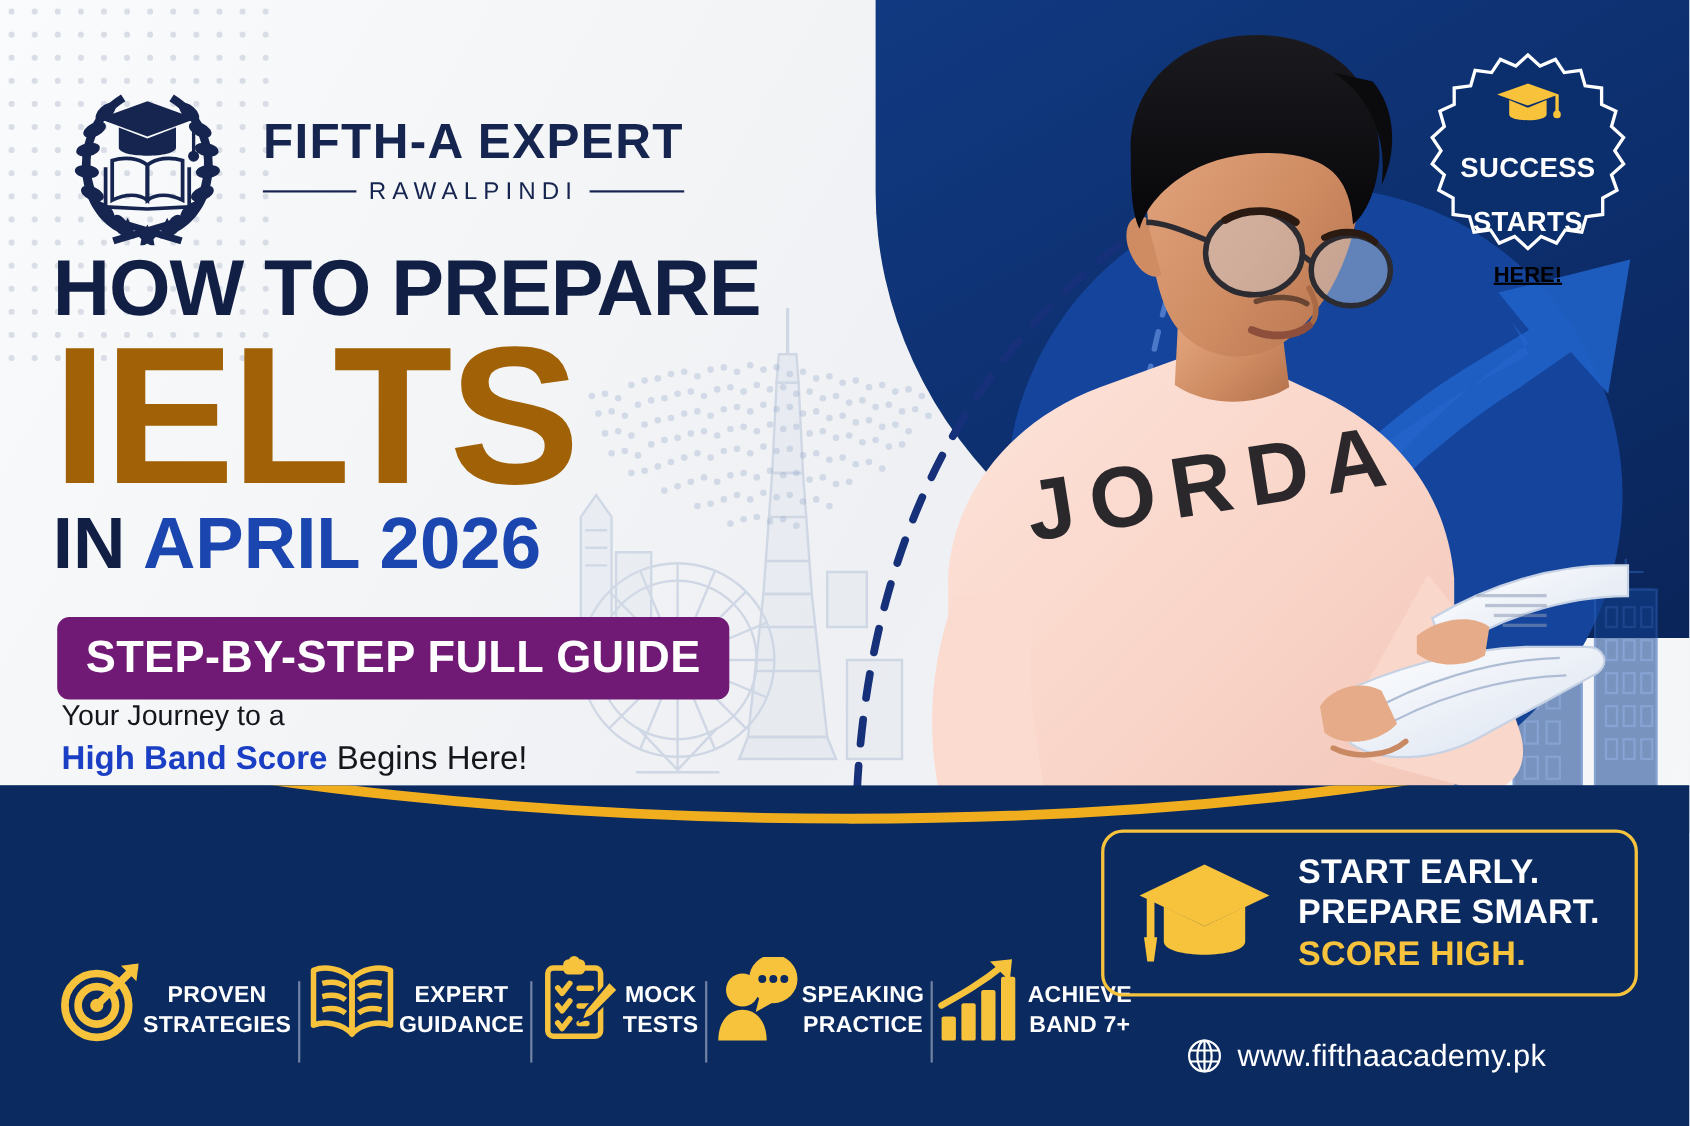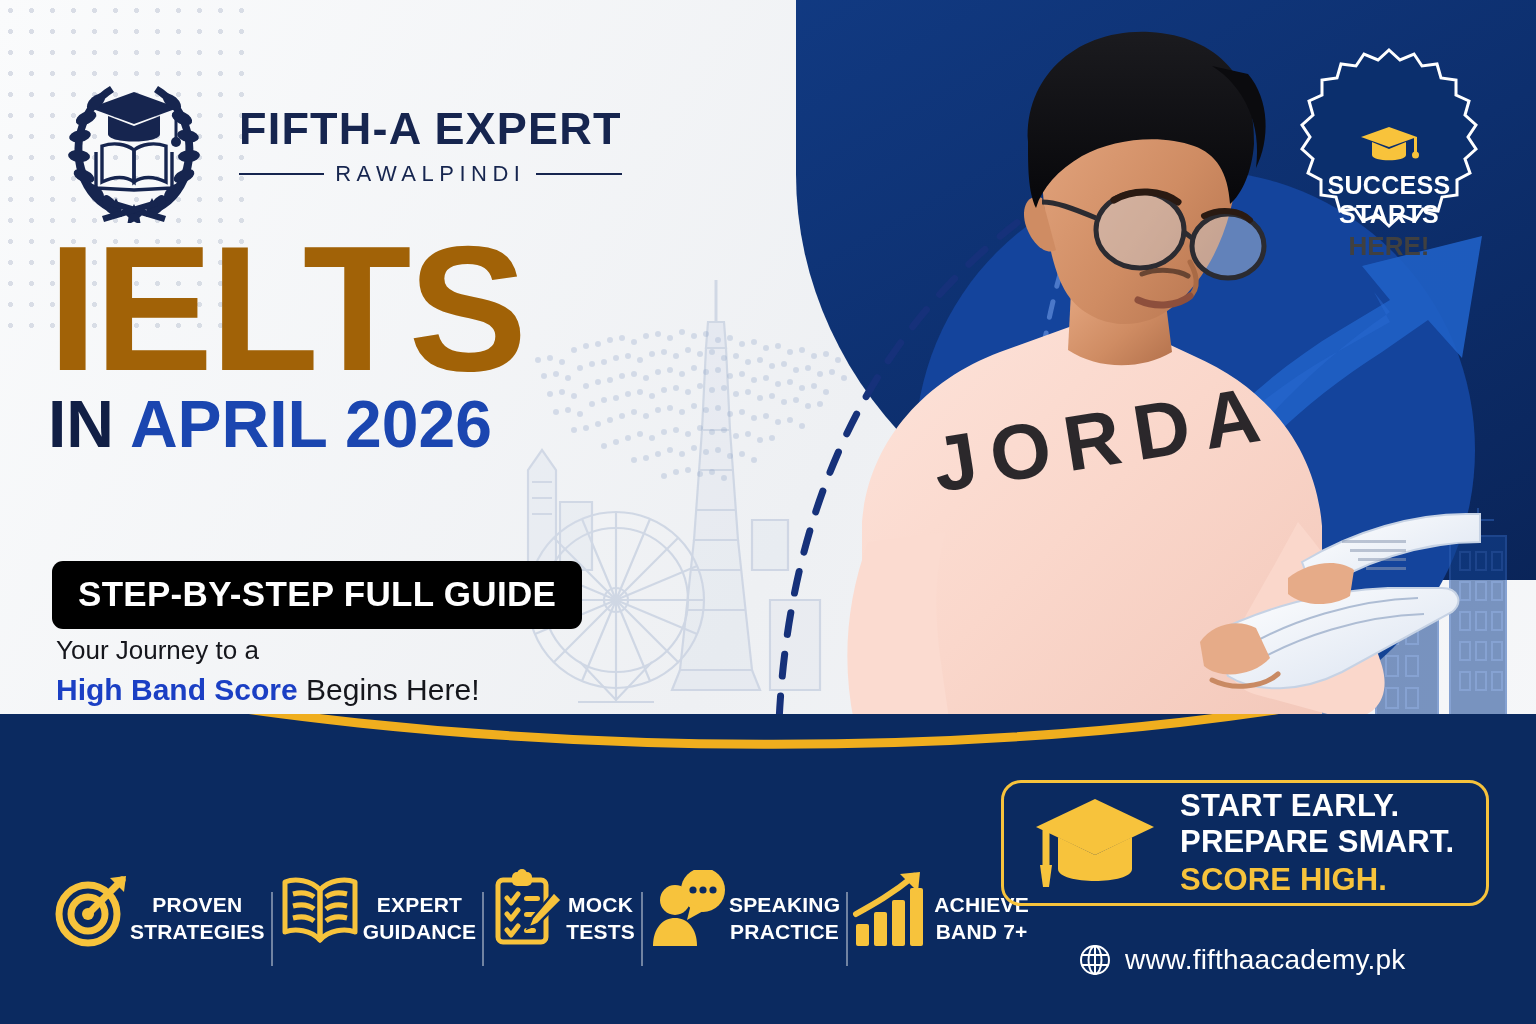--- a/index.html
+++ b/index.html
@@ -83,39 +83,39 @@
     line-height:.86; margin-top:4px; white-space:nowrap;
   }
   .h-line3 {
     font-size:66px; font-weight:bold; line-height:1; margin-top:6px; white-space:nowrap;
   }
   .h-in { color:#111f45; }
   .h-when { color:#1b46b0; }
 
   .guide-badge {
     position:absolute; left:52px; top:561px;
-    background:#000000; color:#ffffff; border-radius:11px;
-    padding:13px 26px 15px 26px; font-size:35px; font-weight:bold;
+    background:#701a75; color:#ffffff; border-radius:11px;
+    padding:13px 26px 15px 26px; font-size:41px; font-weight:bold;
     letter-spacing:.3px; white-space:nowrap;
   }
 
   .tagline { position:absolute; left:56px; top:632px; }
   .tag-l1 { font-size:26px; color:#15161c; line-height:1.42; }
   .tag-l2 { font-size:30px; color:#15161c; line-height:1.42; }
   .tag-strong { color:#1b3fc4; font-weight:bold; }
 
   
   .success-badge { position:absolute; left:1282px; top:48px; width:214px; height:214px; }
   .sb-inner {
     position:absolute; inset:0; display:flex; flex-direction:column;
-    align-items:center; justify-content:flex-end; gap:1px; padding-top:26px;
+    align-items:center; justify-content:space-between; gap:1px; padding-top:26px;
   }
   .sb-cap { width:60px; height:40px; margin-bottom:5px; }
   .sb-l1, .sb-l2 { color:#fff; font-size:25px; font-weight:bold; line-height:1.12; letter-spacing:.3px; }
-  .sb-l3 { color:#404040; font-size:26px; font-weight:bold; line-height:1.2; margin-top:2px; }
+  .sb-l3 { color:#000000; font-size:20px; font-weight:bold; line-height:1.2; margin-top:2px;text-decoration:underline; }
 
   
   .bottom-band {
     position:absolute; left:0; bottom:0; width:1536px; height:310px;
     background:#0b2a60; overflow:hidden;
   }
   .band-curve { position:absolute; left:0; top:-96px; width:1536px; height:140px; }
 
   .features {
     position:absolute; left:46px; bottom:56px; width:900px;
@@ -130,21 +130,21 @@
     background:rgba(255,255,255,.42);
   }
   .f-icon { height:78px; display:flex; align-items:flex-end; justify-content:center; margin-bottom:20px; }
   .f-label {
     color:#ffffff; font-size:21px; font-weight:bold; text-align:center;
     line-height:1.28; letter-spacing:.2px;
   }
 
   
   .cta-box {
-    position:absolute; left:1001px; bottom:118px; width:488px; height:126px;
+    position:absolute; left:1001px; bottom:118px; width:488px; height:152px;
     border:3px solid #f7c33c; border-radius:20px;
     display:flex; align-items:center; gap:20px; padding:0 26px;
   }
   .cta-cap { width:130px; height:104px; flex:0 0 auto; }
   .cta-lines { flex:1 1 auto; }
   .cta-l1, .cta-l2 { color:#ffffff; font-size:31px; font-weight:bold; line-height:1.18; letter-spacing:.2px; }
   .cta-l3 { color:#f7c33c; font-size:31px; font-weight:bold; line-height:1.2; letter-spacing:.2px; }
 
   .website-row {
     position:absolute; left:1079px; bottom:48px; display:flex;
@@ -539,20 +539,21 @@
       <div class="brand-name">FIFTH-A EXPERT</div>
       <div class="brand-sub-row">
         <span class="brand-rule"></span>
         <span class="brand-sub">RAWALPINDI</span>
         <span class="brand-rule"></span>
       </div>
     </div>
   </div>
 
   <div class="headline">
+    <div class="h-line1">HOW TO PREPARE</div>
     <div class="h-ielts">IELTS</div>
     <div class="h-line3">
       <span class="h-in">IN</span>
       <span class="h-when">APRIL 2026</span>
     </div>
   </div>
 
   <div class="guide-badge">STEP-BY-STEP FULL GUIDE</div>
 
   <div class="tagline">

